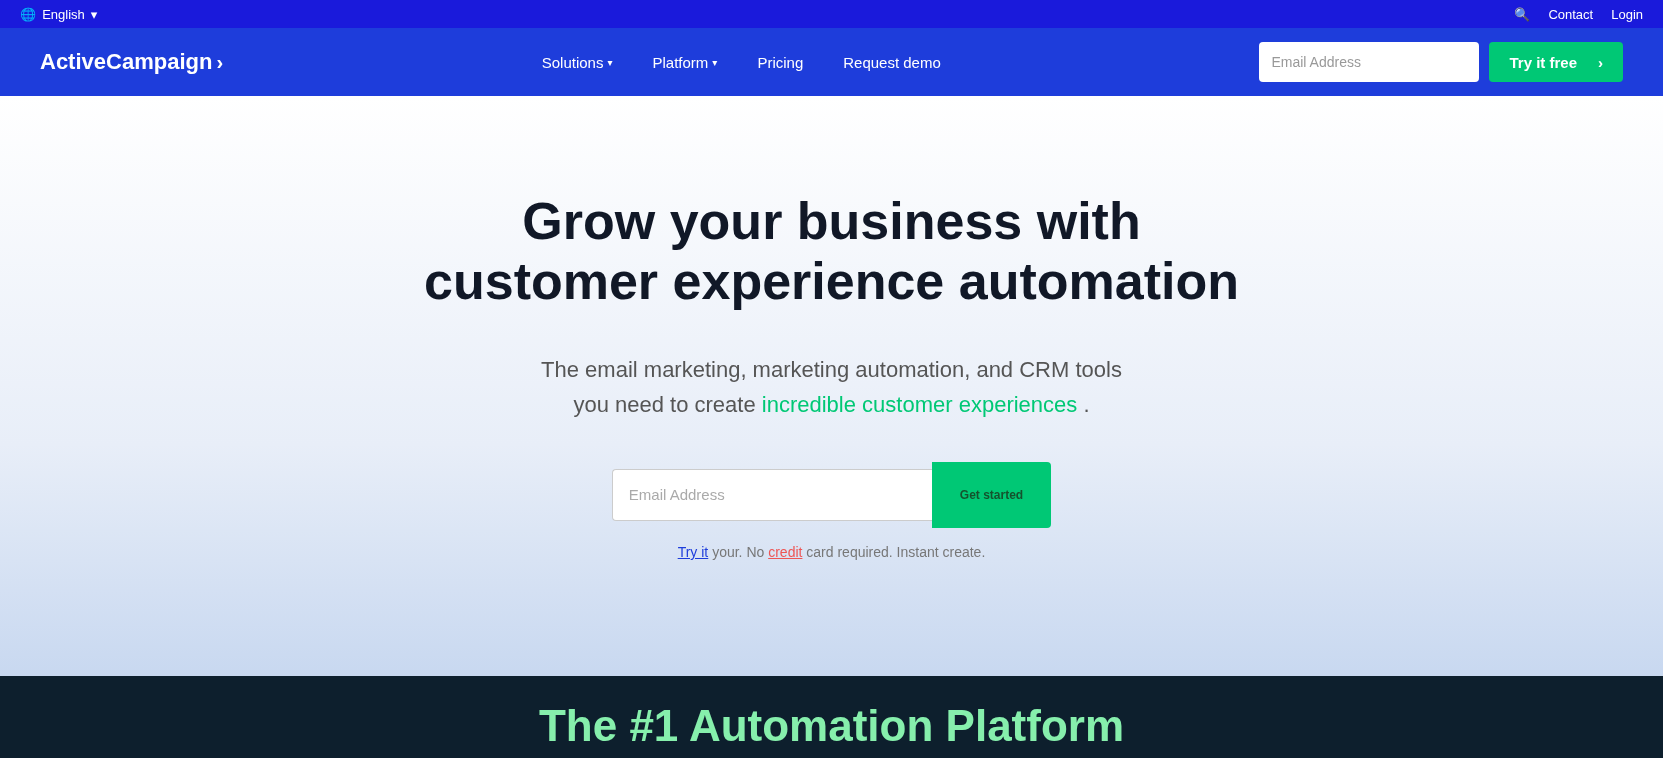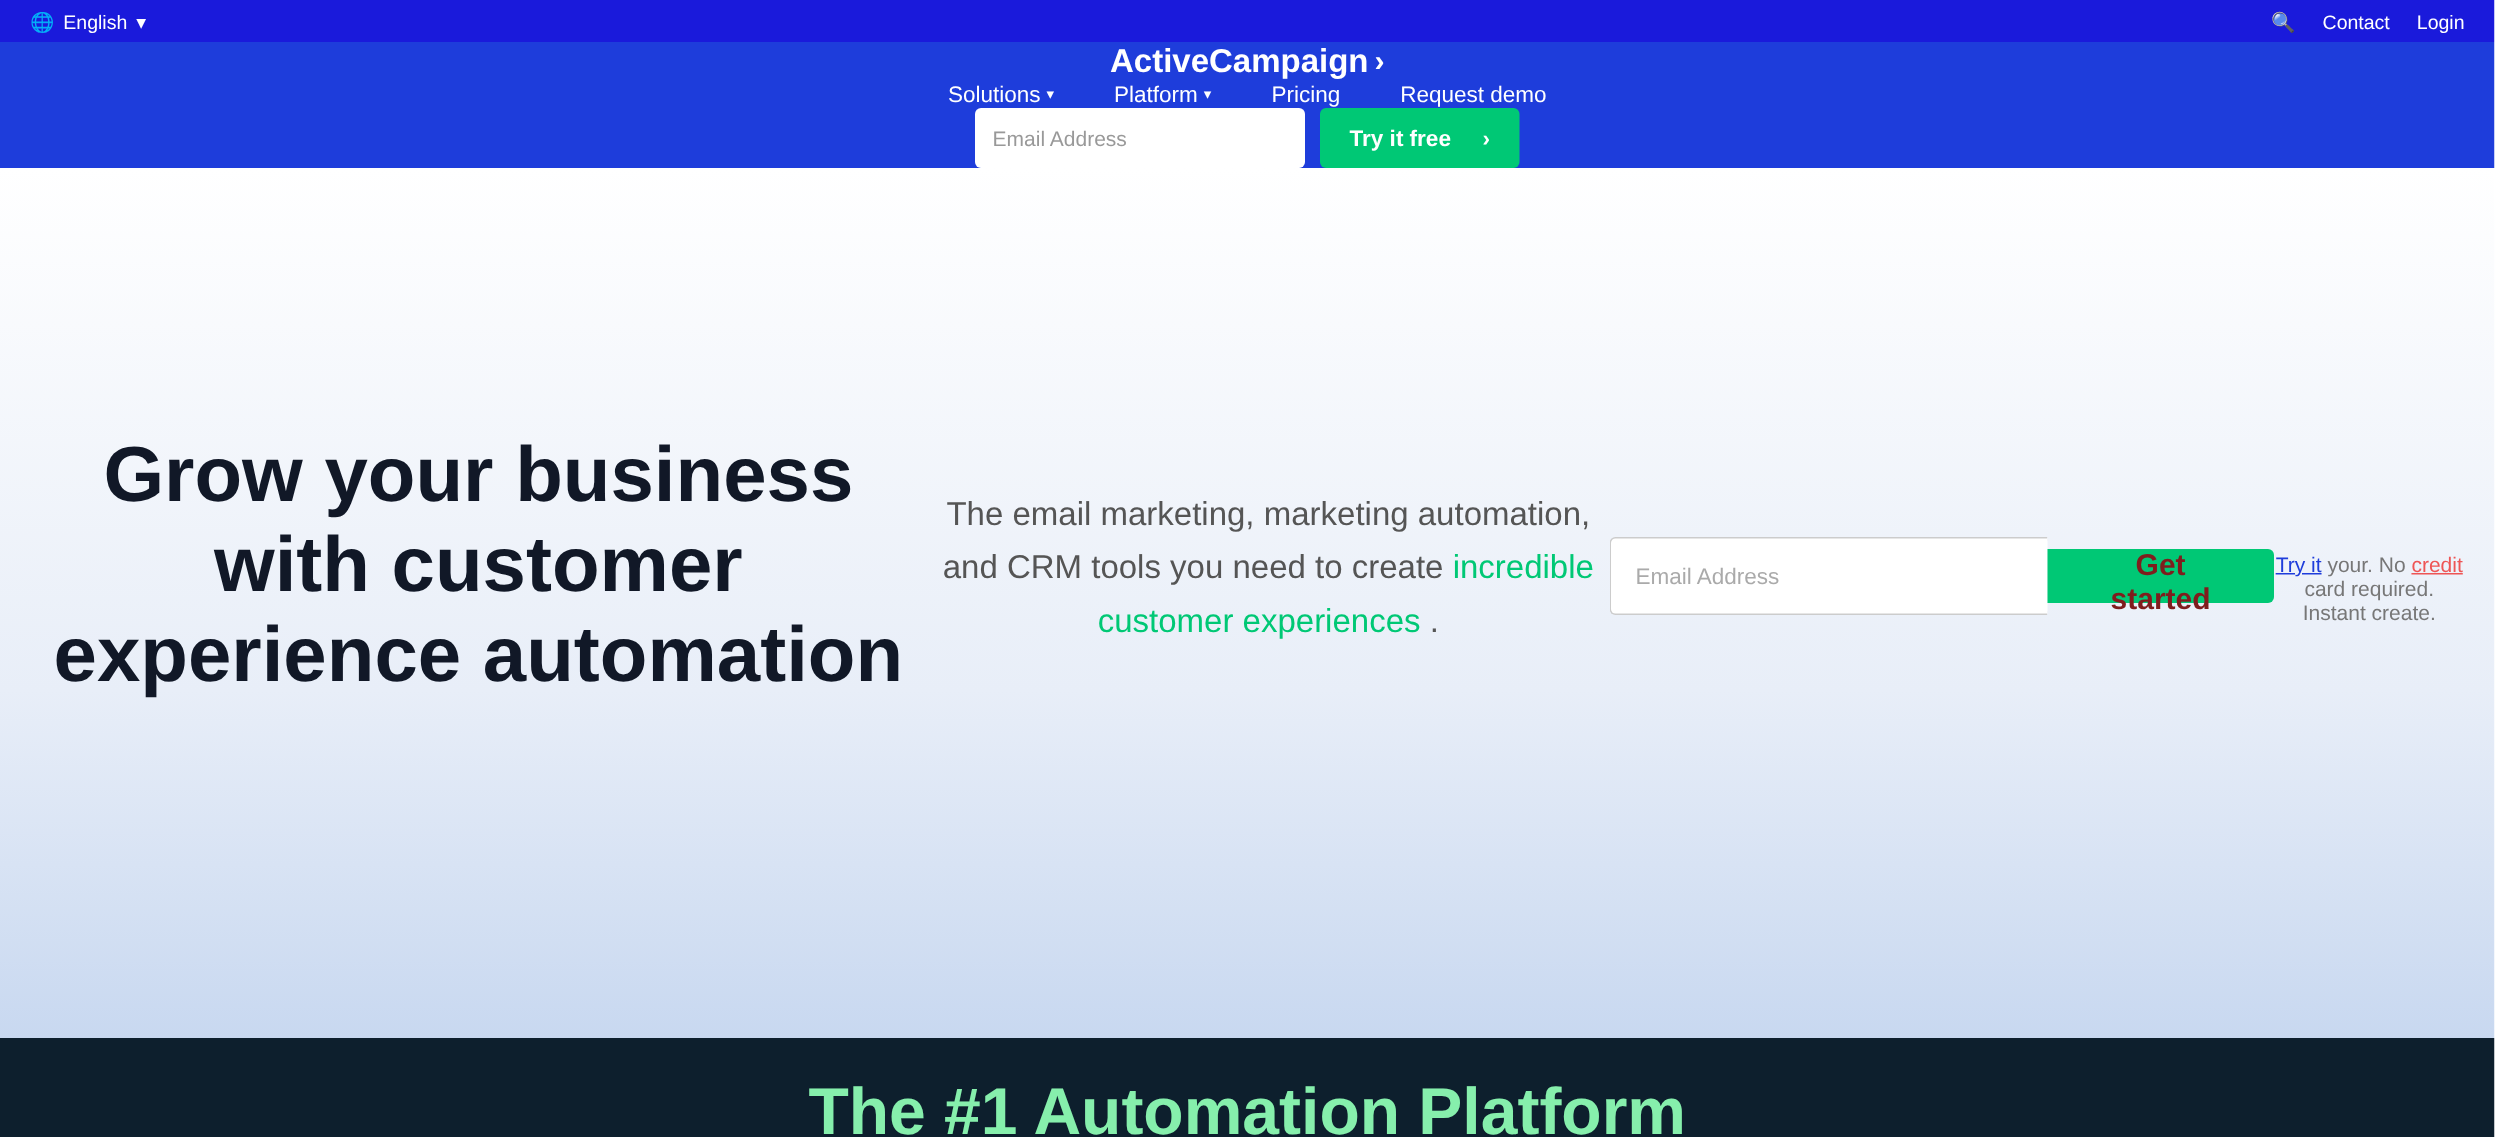--- a/index.html
+++ b/index.html
@@ -30,26 +30,25 @@
     }
     .top-bar-link {
       color: white;
       text-decoration: none;
       cursor: pointer;
     }
 
     
     .main-nav {
       background-color: #1e3ddb;
-      height: 84px;
+      height: 68px;
       display: flex;
       align-items: center;
       padding: 0 40px;
       justify-content: space-between;
-      flex-direction: column;
     }
     .nav-logo {
       color: white;
       font-size: 22px;
       font-weight: 600;
       display: flex;
       align-items: center;
       gap: 4px;
       white-space: nowrap;
     }
@@ -106,21 +105,21 @@
       display: flex;
       align-items: center;
       gap: 21px;
     }
 
     
     .hero {
       background: linear-gradient(180deg, #ffffff 0%, #e8eef8 60%, #c8d8f0 100%);
       min-height: 580px;
       display: flex;
-      flex-direction: row;
+      flex-direction: column;
       align-items: center;
       justify-content: center;
       text-align: center;
       padding: 60px 20px 80px;
     }
     .hero-title {
       font-size: 52px;
       font-weight: 800;
       color: #111827;
       max-width: 820px;
@@ -152,27 +151,27 @@
       border-radius: 4px 0 0 4px;
       padding: 0 16px;
       font-size: 15px;
       outline: none;
       color: #333;
     }
     .hero-email-input::placeholder {
       color: #aaa;
     }
     .get-started-btn {
-      height: 36px;
+      height: 66px;
       background-color: #00c875;
-      color: #7f1d1d;
+      color: #14532d;
       border: none;
       border-radius: 0 4px 4px 0;
       padding: 0 28px;
-      font-size: 20px;
+      font-size: 12px;
       font-weight: 600;
       cursor: pointer;
     }
     .hero-note {
       font-size: 14px;
       color: #777;
     }
     .hero-note .link-text {
       color: #1e3ddb;
       text-decoration: underline;

